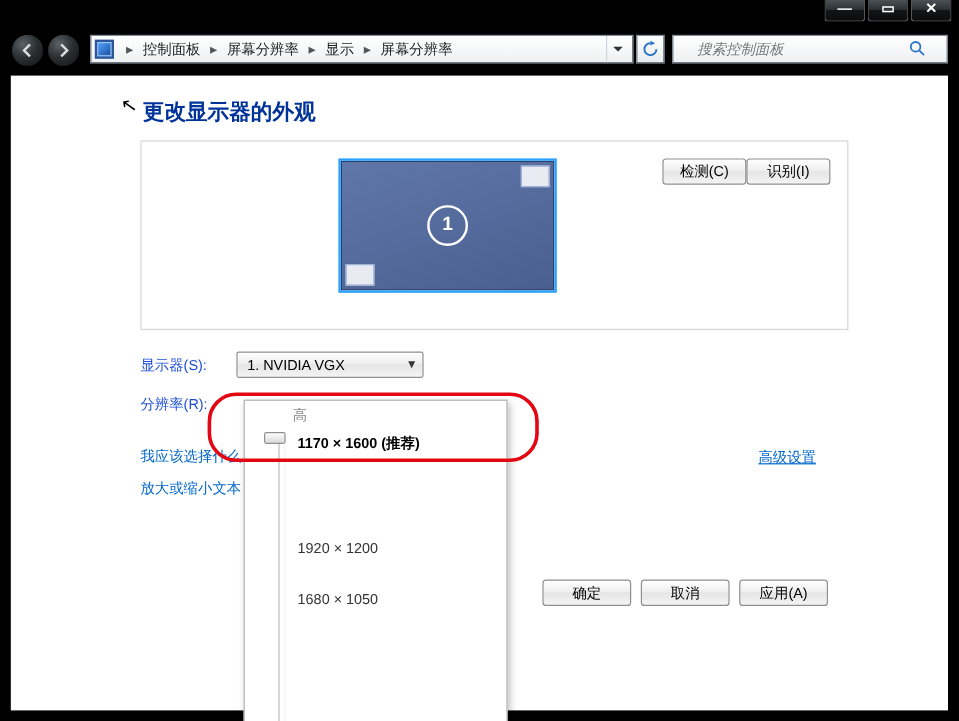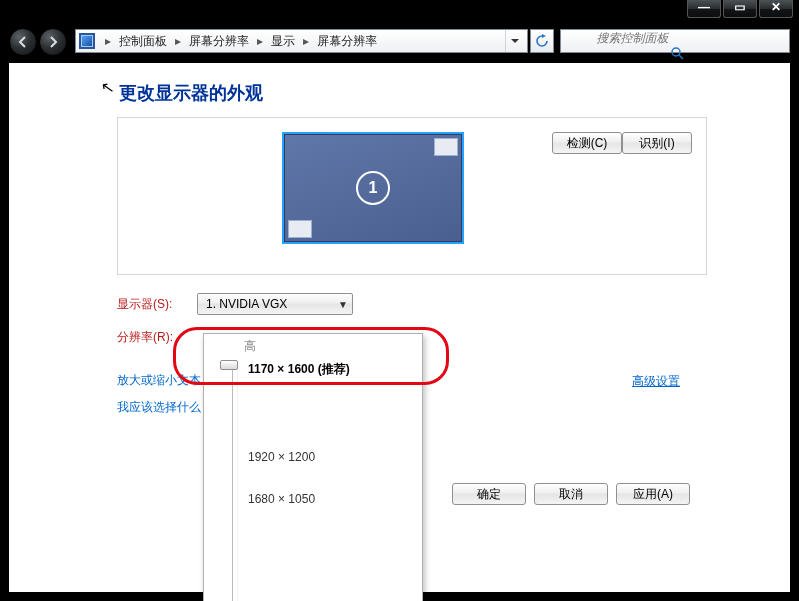--- a/index.html
+++ b/index.html
@@ -137,21 +137,20 @@
     width: 230px;
     height: 24px;
     margin-top: 2px;
     background: linear-gradient(to bottom,#fff 0%,#eef0f2 100%);
     border: 1px solid #7f8a94;
     box-sizing: border-box;
     display: flex;
     align-items: center;
     padding: 0 18px;
     position: relative;
-    flex-direction: column;
   }
   .search-bar input {
     border: none;
     outline: none;
     background: transparent;
     font-style: italic;
     color: #6f7378;
     font-size: 12px;
     flex: 1;
     font-family: inherit;
@@ -250,21 +249,21 @@
     justify-content: center;
     color: #000;
   }
   .form-row {
     display: flex;
     align-items: center;
     margin-top: 18px;
   }
   .form-label {
     width: 80px;
-    color: #b91c1c;
+    color: #1d4ed8;
   }
   .combo {
     width: 156px;
     height: 22px;
     border: 1px solid #8e8f8f;
     background: linear-gradient(to bottom,#fefefe 0%,#efefef 45%,#e5e5e5 50%,#f4f4f4 100%);
     border-radius: 2px;
     display: flex;
     align-items: center;
     padding: 0 4px 0 8px;
@@ -437,22 +436,22 @@
       </div>
     </div>
 
     <div class="form-row" style="margin-top:14px;">
       <span class="form-label">分辨率(R):</span>
     </div>
 
     <a class="adv-link" href="#">高级设置</a>
 
     <div class="bottom-links">
+      <a href="#">我应该选择什么</a>
       <a href="#">放大或缩小文本</a>
-      <a href="#">我应该选择什么</a>
     </div>
 
     <div class="action-bar">
       <div class="win-btn">确定</div>
       <div class="win-btn">取消</div>
       <div class="win-btn">应用(A)</div>
     </div>
 
     <div class="res-dd">
       <div class="lbl-top">高</div>

